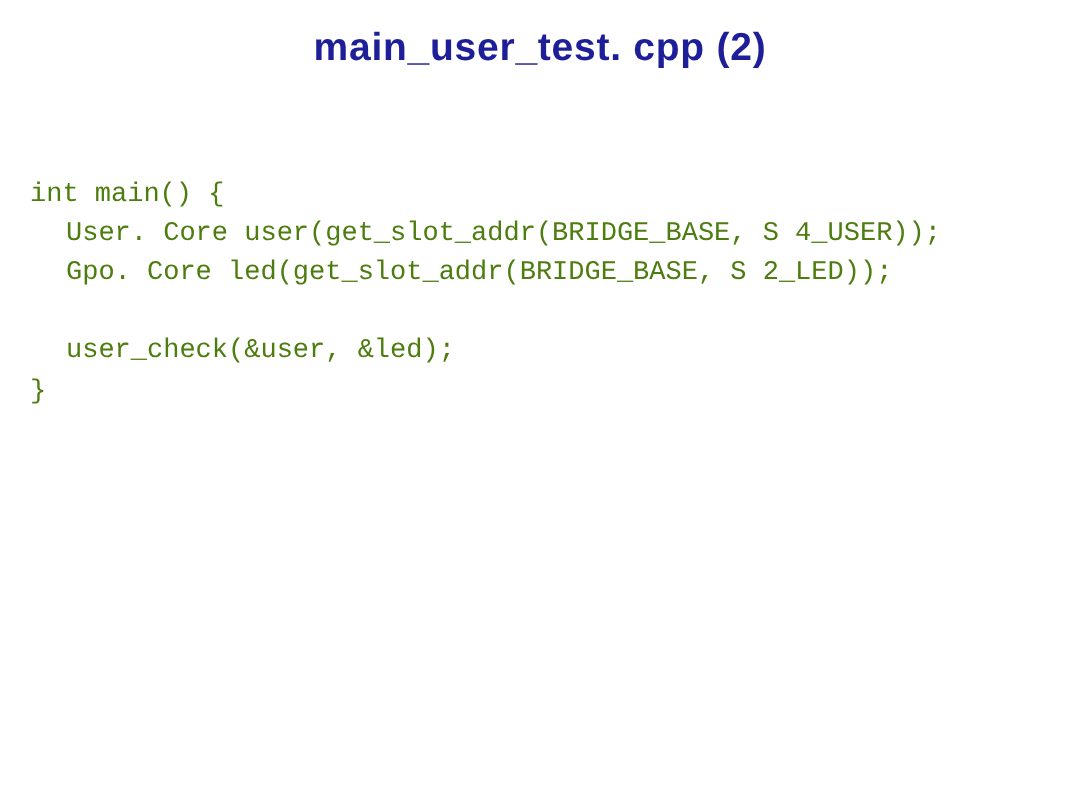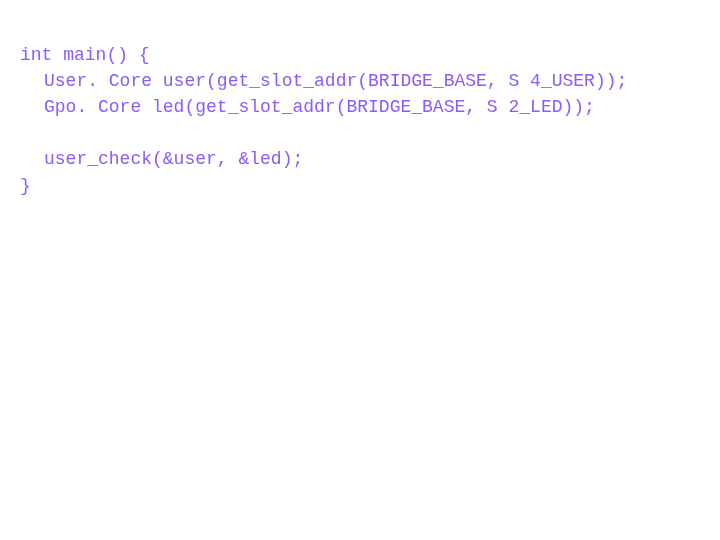--- a/index.html
+++ b/index.html
@@ -24,32 +24,33 @@
       color: #1e1e99;
       font-size: 26px;
       font-weight: bold;
       margin-bottom: 44px;
       letter-spacing: 0.5px;
     }
     .code-block {
       font-family: "Courier New", Courier, monospace;
       font-size: 18px;
       line-height: 1.45;
-      color: #8b5cf6;
+      color: #4d7c0f;
       white-space: pre;
     }
     .indent {
       display: inline-block;
       width: 24px;
     }
   </style>
 </head>
 <body>
 
 <div class="slide">
+  <h1 class="title">main_user_test. cpp (2)</h1>
   <div class="code-block">
 <span>int main() {</span>
 <span class="indent"></span><span>User. Core user(get_slot_addr(BRIDGE_BASE, S 4_USER));</span>
 <span class="indent"></span><span>Gpo. Core led(get_slot_addr(BRIDGE_BASE, S 2_LED));</span>
 <span></span>
 <span class="indent"></span><span>user_check(&amp;user, &amp;led);</span>
 <span>}</span>
   </div>
 </div>
 

